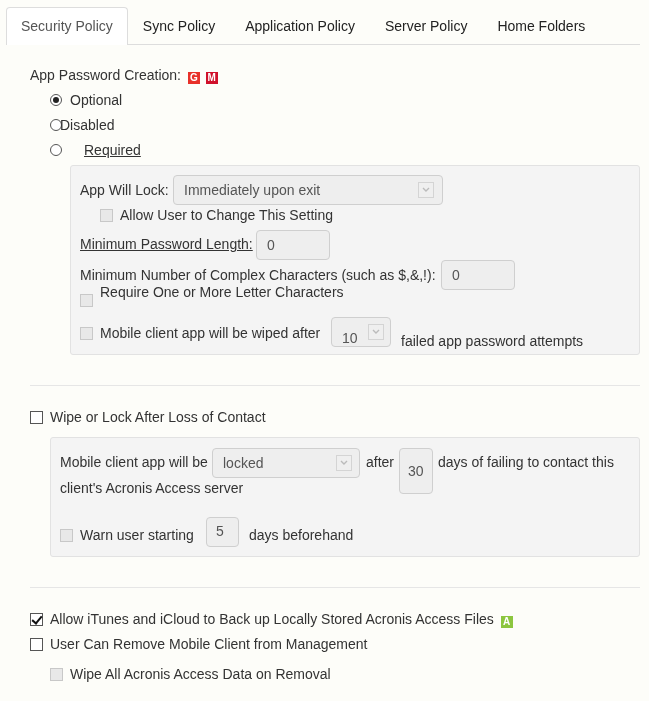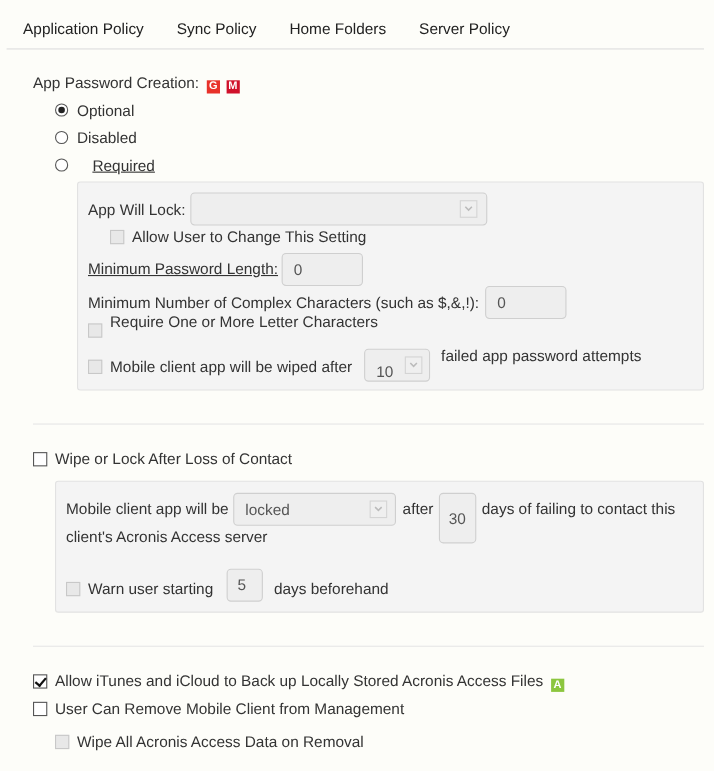--- a/index.html
+++ b/index.html
@@ -67,45 +67,47 @@
       border: 1px solid #d4d4d4; background: #efefef;
       display: flex; align-items: center; justify-content: center;
     }
     .select-arrow svg { display: block; }
     .sep { position: absolute; left: 30px; right: 9px; height: 1px; background: #e6e6e6; }
   </style>
 </head>
 <body>
 
 <div class="tabs">
+  <div class="tab active">Security Policy</div>
+  <div class="tab">Sync Policy</div>
   <div class="tab">Application Policy</div>
-  <div class="tab">Sync Policy</div>
+  <div class="tab">Server Policy</div>
   <div class="tab">Home Folders</div>
-  <div class="tab">Server Policy</div>
 </div>
 
 <div class="abs label" style="left:30px; top:67px;">
   <span>App Password Creation:</span>
   <span class="badge" style="background:#e8312a;">G</span>
   <span class="badge" style="background:#d0112b; margin-left:2px;">M</span>
 </div>
 
 <div class="radio on" style="left:50px; top:94px;"></div>
 <div class="abs label" style="left:70px; top:92px;">Optional</div>
 
 <div class="radio" style="left:50px; top:119px;"></div>
-<div class="abs label" style="left:70px; top:117px;">Disabled</div>
+<div class="abs label" style="left:60px; top:117px;">Disabled</div>
 
 <div class="radio" style="left:50px; top:144px;"></div>
 <div class="abs label" style="left:84px; top:142px;text-decoration:underline;">Required</div>
 
 <div class="panel" style="left:70px; top:165px; width:570px; height:190px;"></div>
 
 <div class="abs label" style="left:80px; top:182px;">App Will Lock:</div>
 <div class="field" style="left:173px; top:175px; width:270px; height:30px;">
+  <span>Immediately upon exit</span>
   <span class="select-arrow" style="right:8px;">
     <svg width="8" height="6" viewBox="0 0 8 6">
         <path d="M1 1 L4 4 L7 1" stroke="#bbb" stroke-width="1.4" fill="none"></path>
       </svg>
   </span>
 </div>
 
 <div class="cb disabled" style="left:100px; top:209px;"></div>
 <div class="abs label" style="left:120px; top:207px;text-align:right;">Allow User to Change This Setting</div>
 
@@ -121,21 +123,21 @@
 <div class="cb disabled" style="left:80px; top:327px;"></div>
 <div class="abs label" style="left:100px; top:325px;">Mobile client app will be wiped after</div>
 <div class="field" style="left:331px; top:317px; width:60px; height:30px;align-items:flex-end;">
   <span>10</span>
   <span class="select-arrow" style="right:6px;">
     <svg width="8" height="6" viewBox="0 0 8 6">
         <path d="M1 1 L4 4 L7 1" stroke="#bbb" stroke-width="1.4" fill="none"></path>
       </svg>
   </span>
 </div>
-<div class="abs label" style="left:401px; top:315px;">failed app password attempts</div>
+<div class="abs label" style="left:401px; top:333px;">failed app password attempts</div>
 
 <div class="sep" style="top:385px;"></div>
 
 <div class="cb" style="left:30px; top:411px;"></div>
 <div class="abs label" style="left:50px; top:409px;">Wipe or Lock After Loss of Contact</div>
 
 <div class="panel" style="left:50px; top:437px; width:590px; height:120px;"></div>
 <div class="abs label" style="left:60px; top:454px;">Mobile client app will be</div>
 <div class="field" style="left:212px; top:448px; width:148px; height:30px;text-align:center;">
   <span>locked</span>

